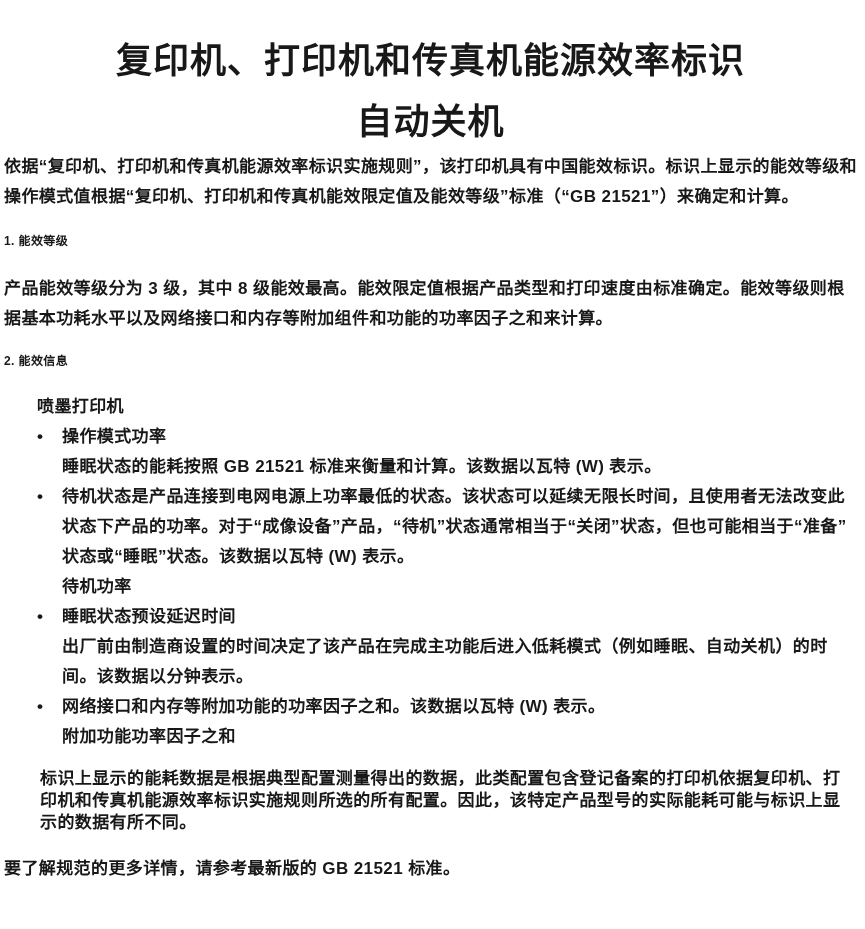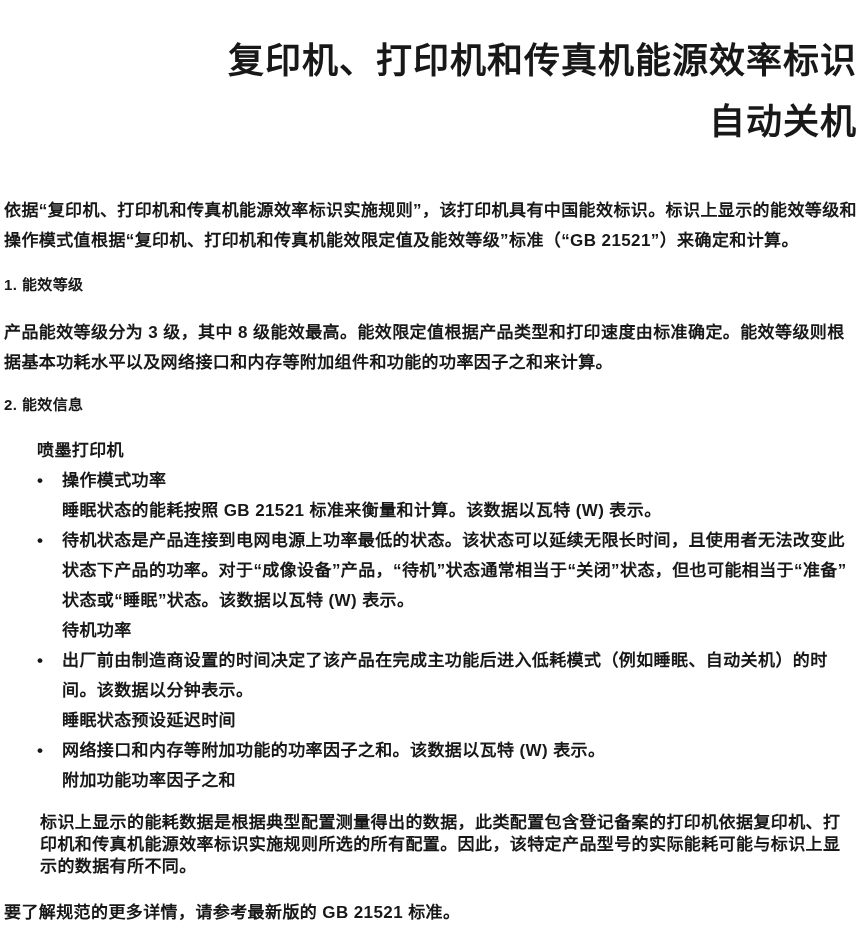--- a/index.html
+++ b/index.html
@@ -15,32 +15,31 @@
     height: 929px;
     padding: 0 8px 0 4px;
     color: #181818;
     font-weight: 700;
     font-size: 17px;
     line-height: 30px;
     letter-spacing: 0.4px;
   }
   .doc-title {
     margin-top: 30px;
-    text-align: right;
+    text-align: center;
     font-size: 36px;
     line-height: 61px;
     font-weight: 700;
     letter-spacing: 1px;
   }
   .title-line { display: block; }
   .intro {
-    margin-top: 44px;
   }
   .section-heading {
-    font-size: 15px;
+    font-size: 12px;
     font-weight: 700;
     line-height: 30px;
   }
   .heading-1 { margin-top: 14px; }
   .section-body-1 { margin-top: 18px; }
   .heading-2 { margin-top: 12px; }
   .subheading {
     margin-top: 16px;
     margin-left: 33px;
   }
@@ -96,22 +95,22 @@
     </li>
 
     <li>
       <span class="bullet-dot">•</span>
       <div>待机状态是产品连接到电网电源上功率最低的状态。该状态可以延续无限长时间，且使用者无法改变此状态下产品的功率。对于“成像设备”产品，“待机”状态通常相当于“关闭”状态，但也可能相当于“准备”状态或“睡眠”状态。该数据以瓦特 (W) 表示。</div>
       <div>待机功率</div>
     </li>
 
     <li>
       <span class="bullet-dot">•</span>
+      <div>睡眠状态预设延迟时间</div>
       <div>出厂前由制造商设置的时间决定了该产品在完成主功能后进入低耗模式（例如睡眠、自动关机）的时间。该数据以分钟表示。</div>
-      <div>睡眠状态预设延迟时间</div>
     </li>
 
     <li>
       <span class="bullet-dot">•</span>
       <div>网络接口和内存等附加功能的功率因子之和。该数据以瓦特 (W) 表示。</div>
       <div>附加功能功率因子之和</div>
     </li>
 
   </ul>
 

